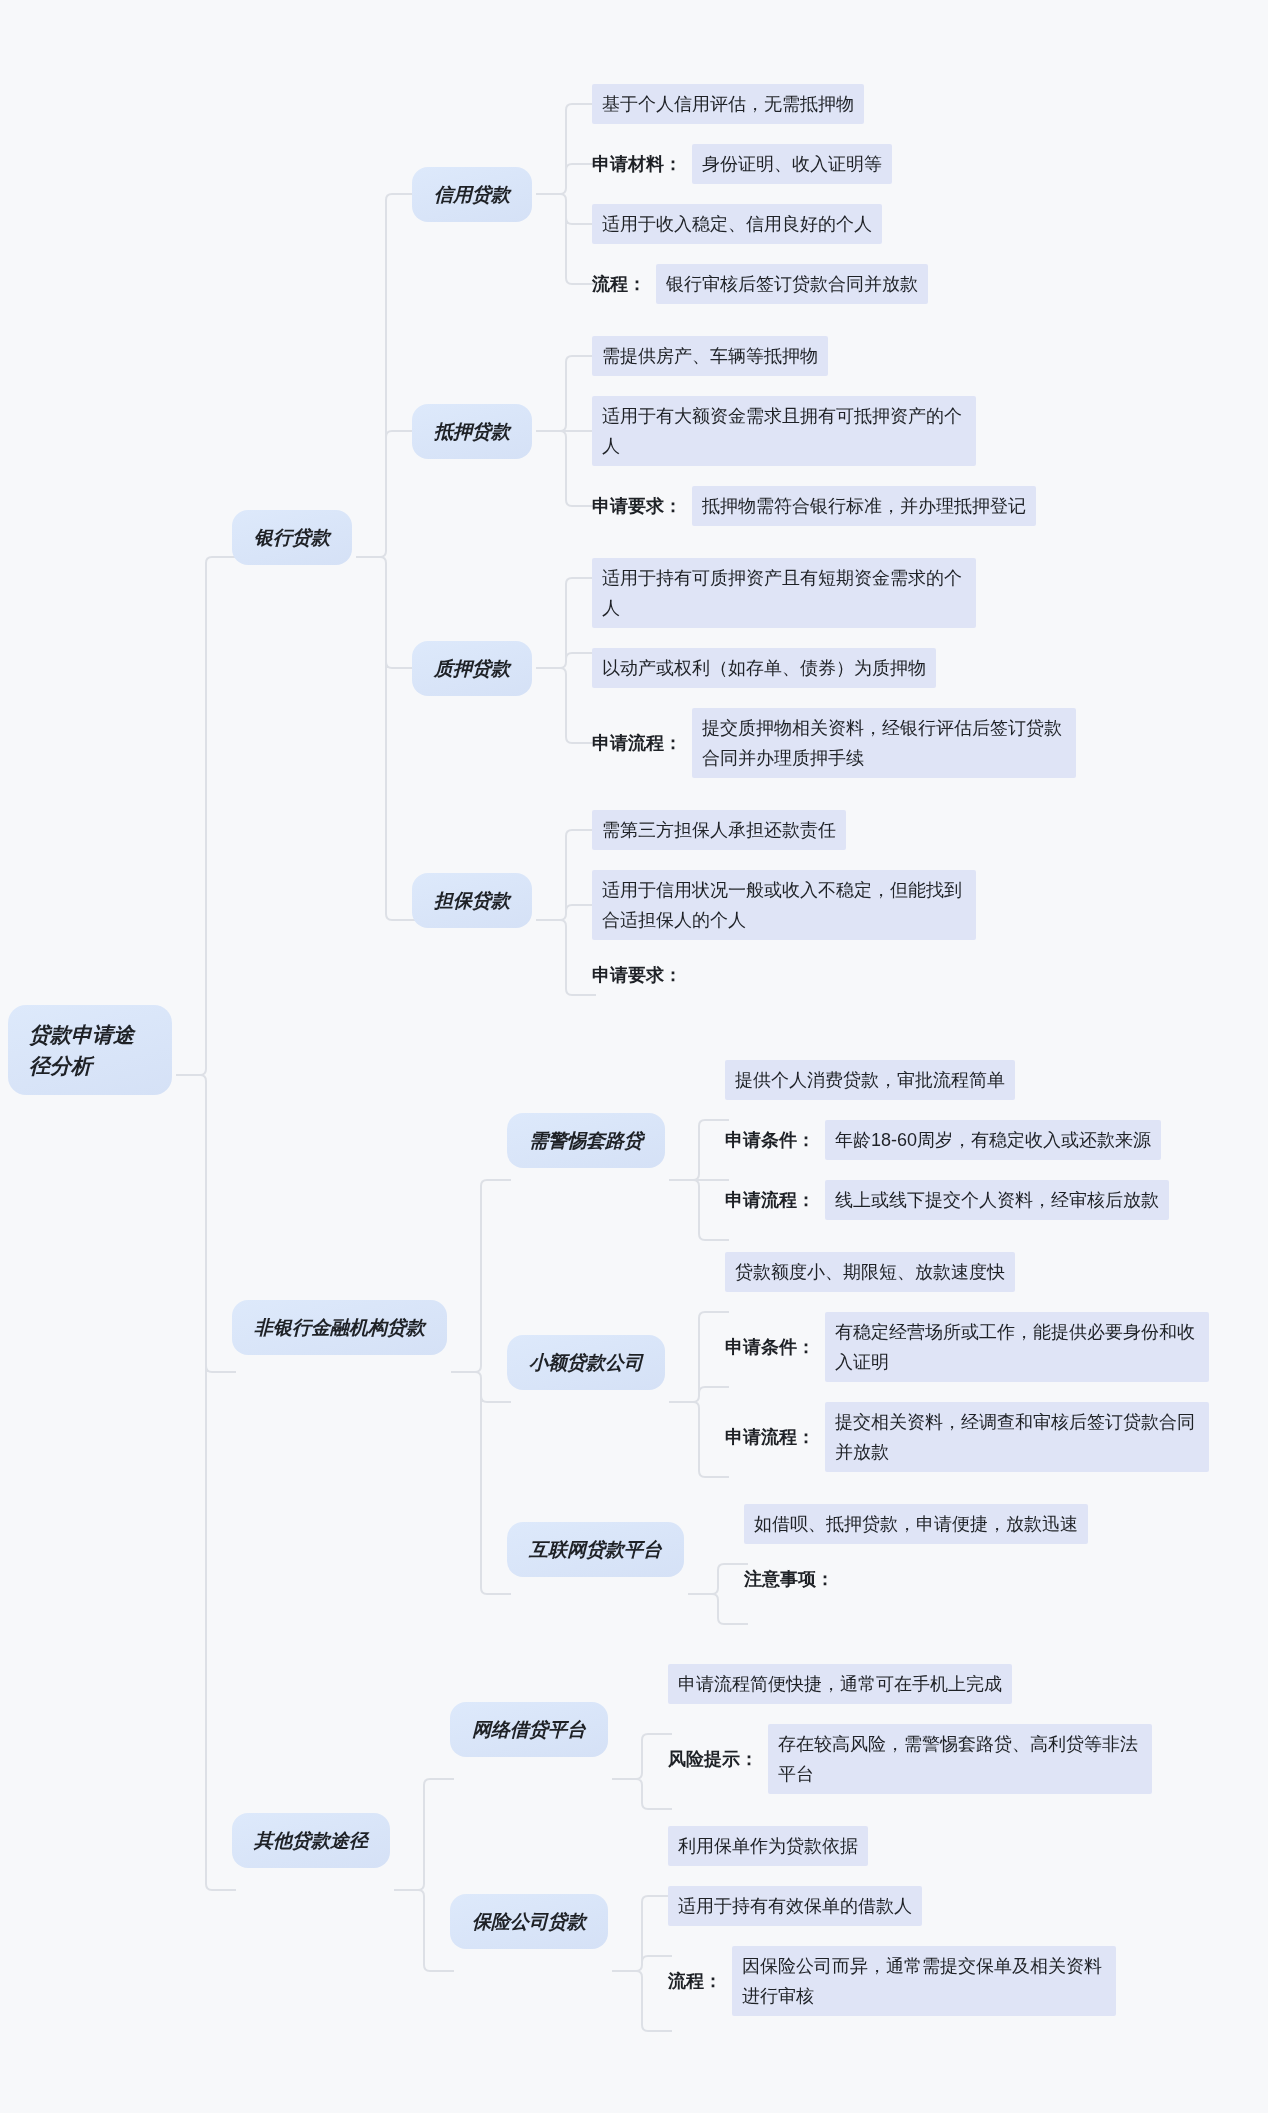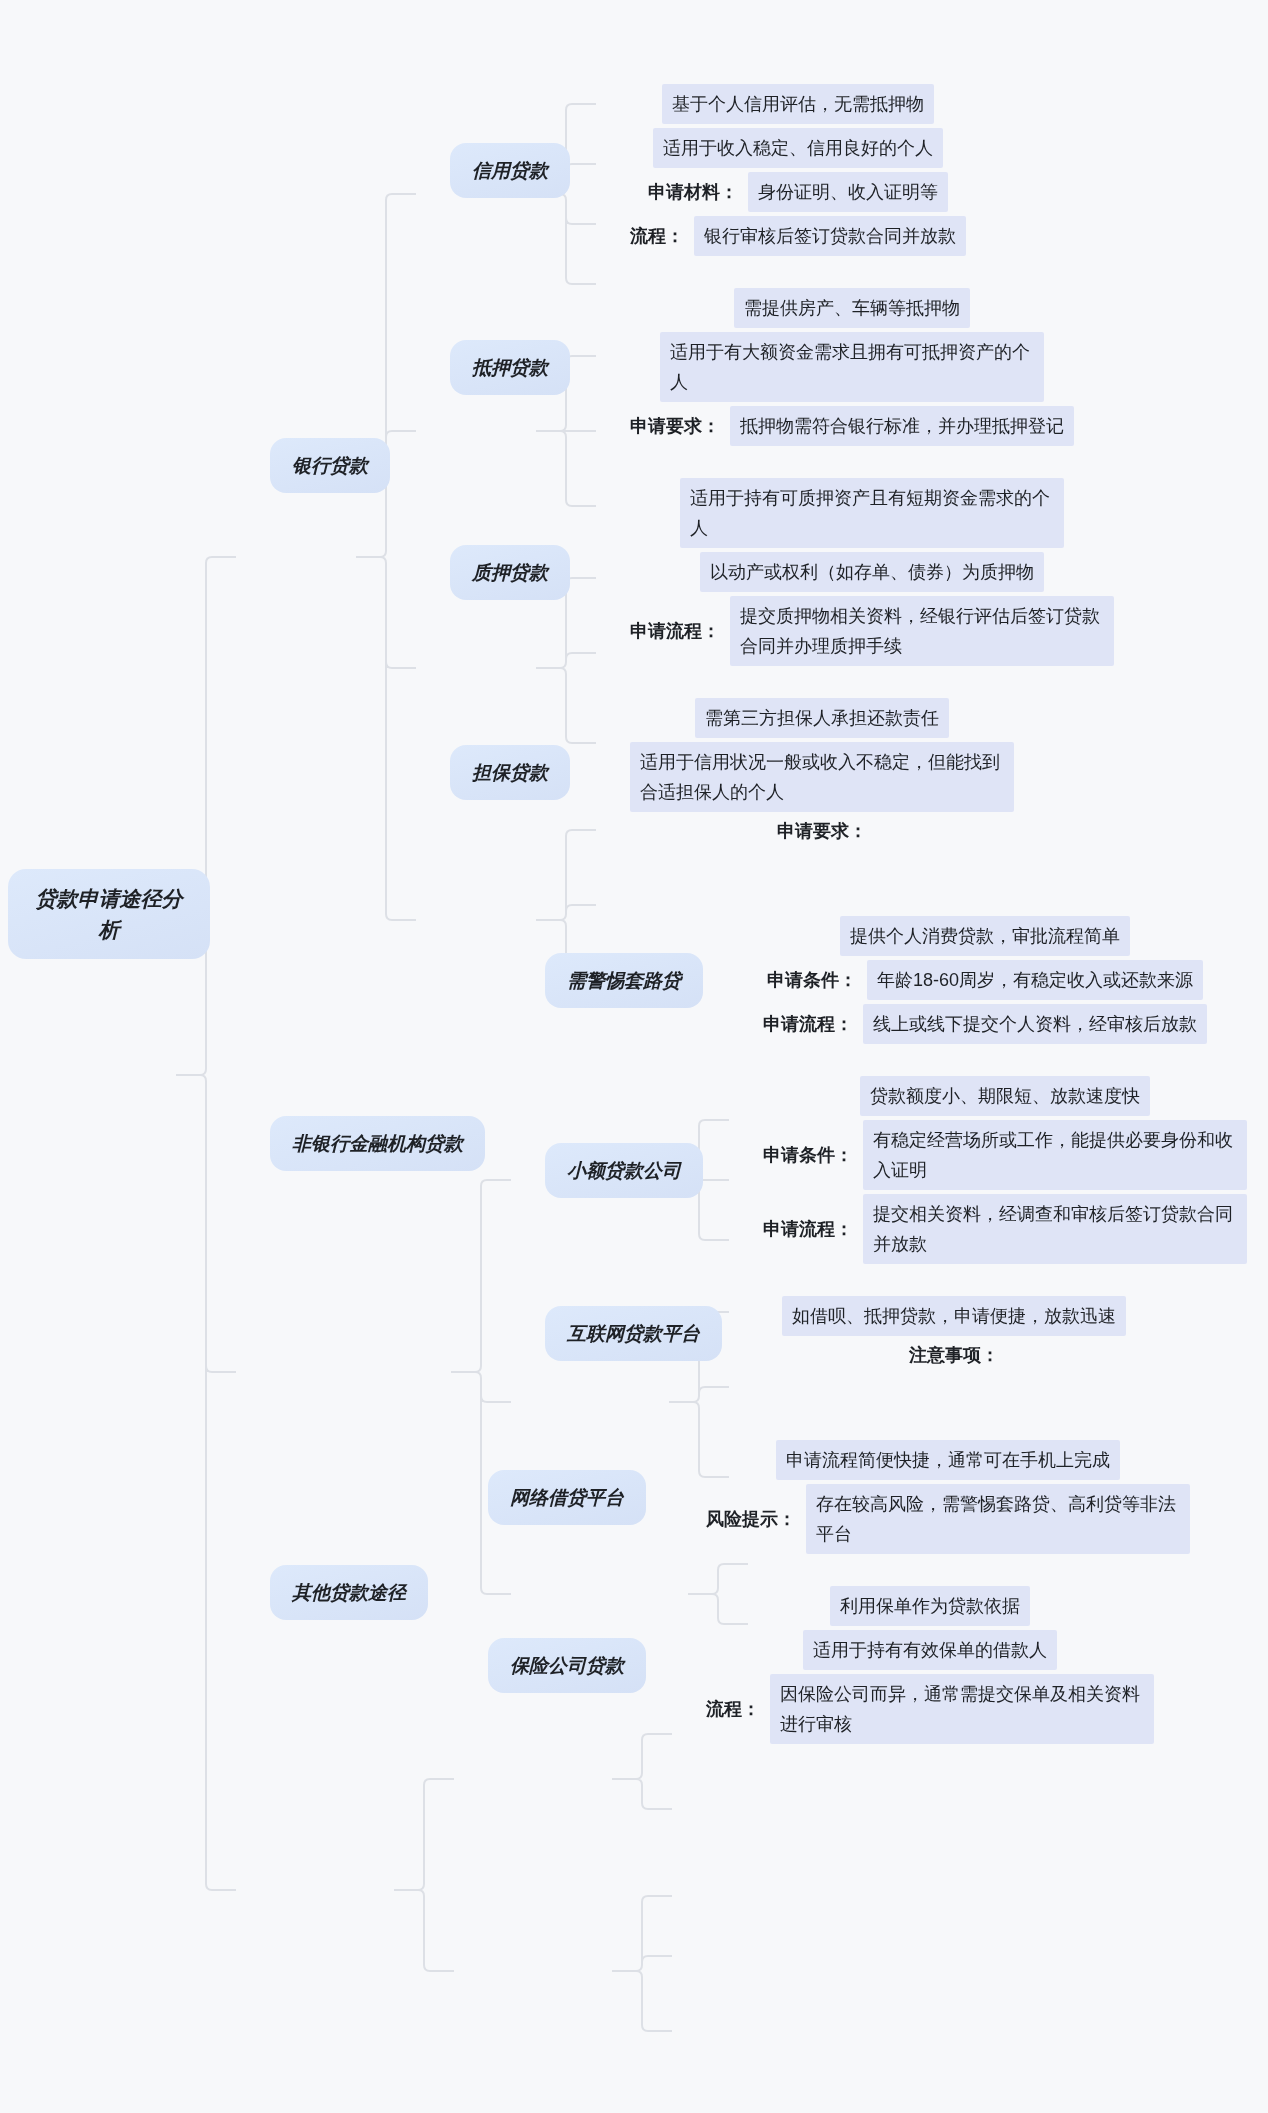--- a/index.html
+++ b/index.html
@@ -18,40 +18,39 @@
     font-family:"Liberation Sans","DejaVu Sans",sans-serif;
     color:var(--text-color);
   }
   #map{position:relative;width:1268px;height:2113px;}
   #links{position:absolute;left:0;top:0;z-index:0;}
   .tree{position:relative;z-index:1;padding:84px 0 0 8px;width:max-content;}
   .branch{display:flex;align-items:center;column-gap:60px;}
   .kids{display:flex;flex-direction:column;width:max-content;}
   .kids-root{row-gap:70px;}
   .kids-sub{row-gap:32px;}
-  .kids-details{row-gap:4px;align-items:center;}
+  .kids-details{row-gap:20px;}
   .node{
     background:linear-gradient(165deg,var(--node-fill-top) 0%,var(--node-fill-bottom) 100%);
     border-radius:16px;
     padding:14px 22px;
     font-weight:bold;
     font-size:19px;
     line-height:27px;
     white-space:nowrap;
     width:max-content;
     font-style:italic;
   }
   .node.root{
     font-size:21px;
     line-height:31px;
     white-space:normal;
-    width:202px;
+    width:164px;
     padding:14px 21px;
     border-radius:18px;
-    text-align:center;
   }
   .detail{display:flex;align-items:center;column-gap:10px;width:max-content;}
   .dlabel{
     font-weight:bold;
     font-size:18px;
     line-height:30px;
     white-space:nowrap;
   }
   .dtext{
     display:block;
@@ -80,25 +79,25 @@
           <div class="node">银行贷款</div>
           <div class="kids kids-sub">
 
             <div class="branch">
               <div class="node">信用贷款</div>
               <div class="kids kids-details">
                 <div class="detail">
                     <span class="dtext">基于个人信用评估，无需抵押物</span>
                   </div>
                 <div class="detail">
-                    <span class="dtext">适用于收入稳定、信用良好的个人</span>
-                  </div>
-                <div class="detail">
                     <span class="dlabel">申请材料：</span>
                     <span class="dtext">身份证明、收入证明等</span>
+                  </div>
+                <div class="detail">
+                    <span class="dtext">适用于收入稳定、信用良好的个人</span>
                   </div>
                 <div class="detail">
                     <span class="dlabel">流程：</span>
                     <span class="dtext">银行审核后签订贷款合同并放款</span>
                   </div>
               </div>
             </div>
 
             <div class="branch">
               <div class="node">抵押贷款</div>

